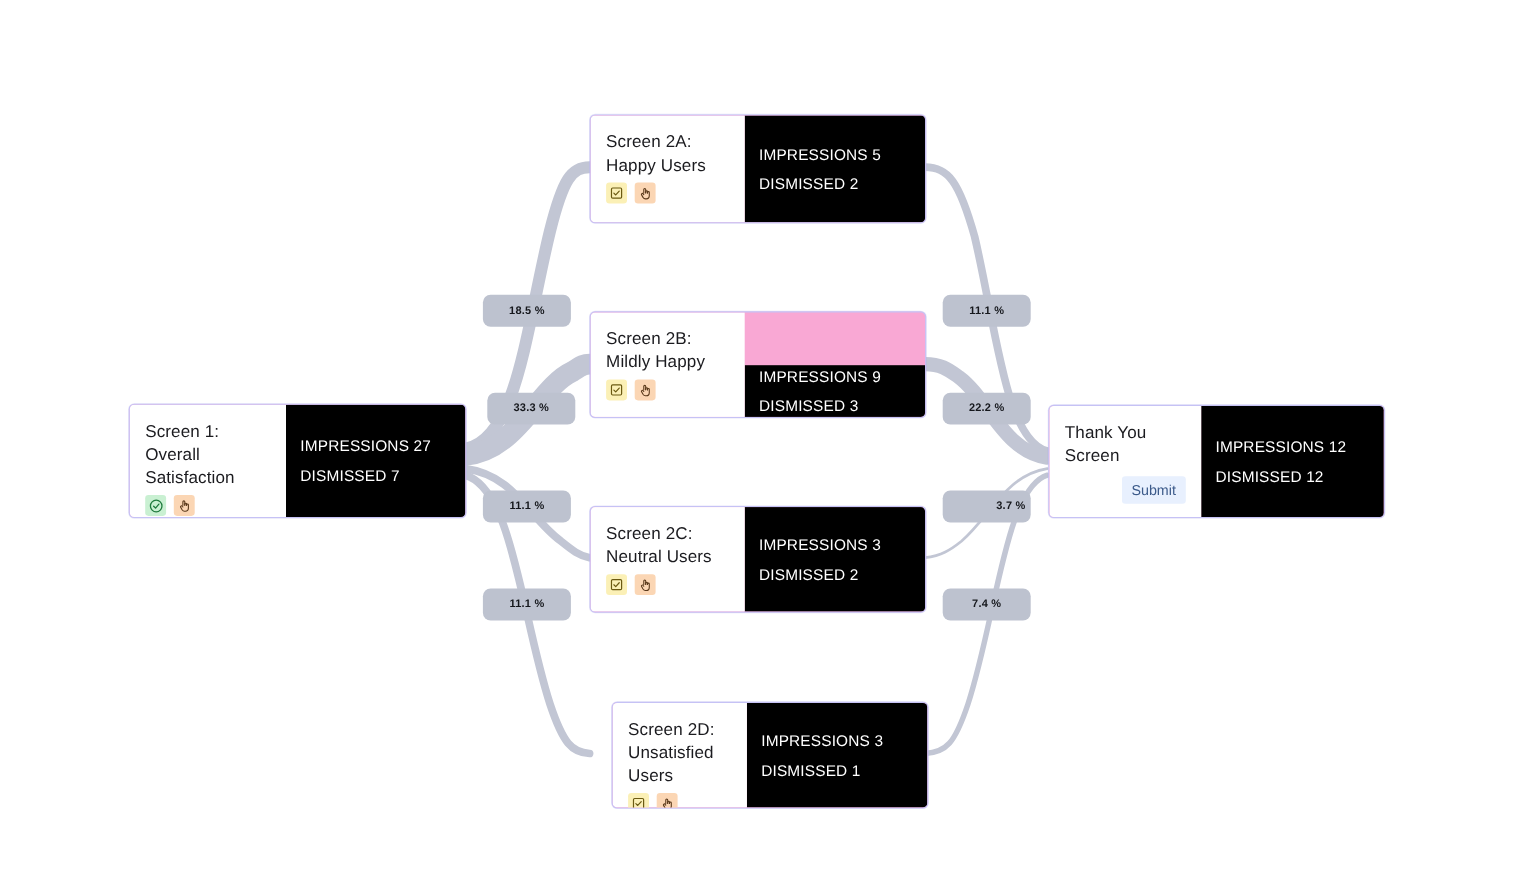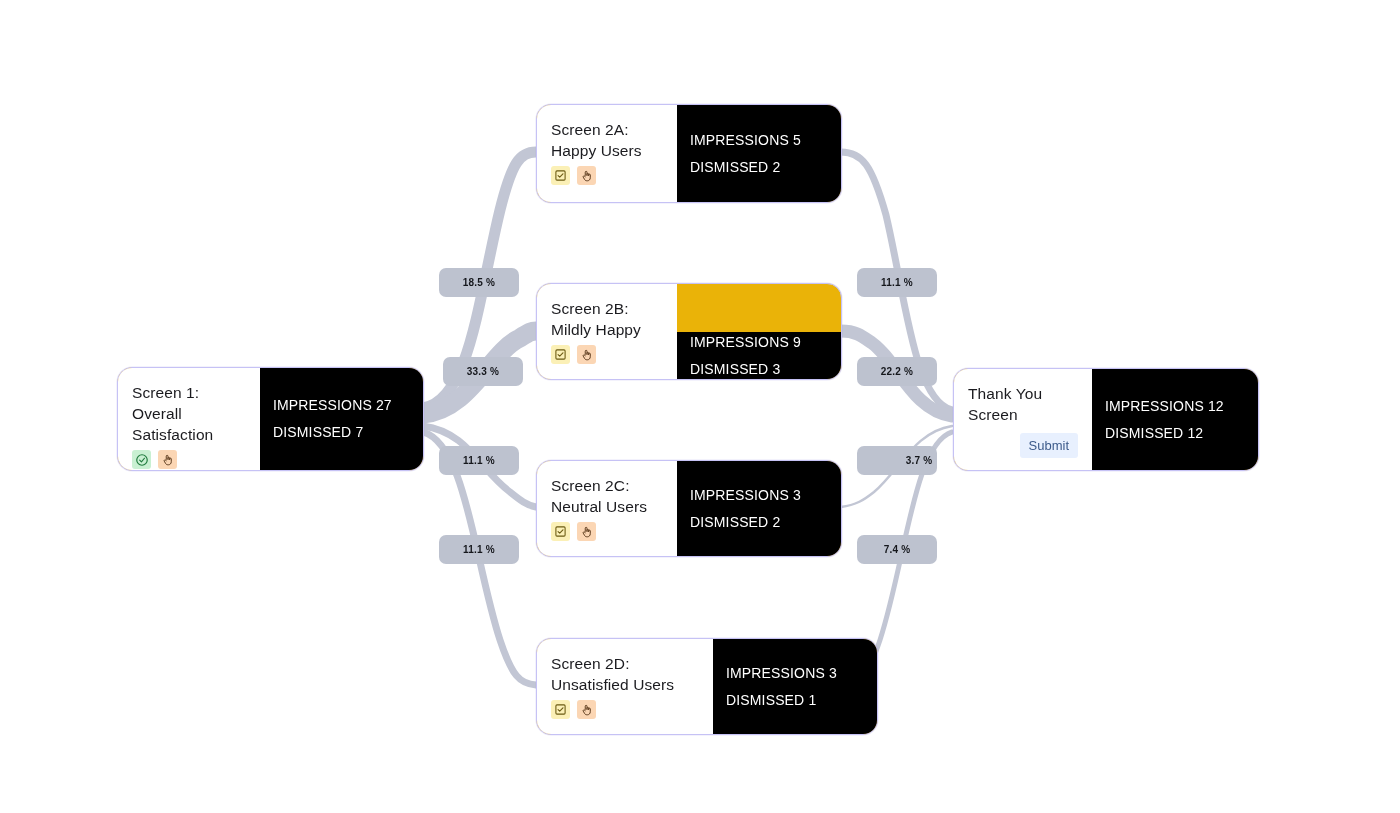--- a/index.html
+++ b/index.html
@@ -31,22 +31,22 @@
     height: 813px;
     pointer-events: none;
   }
 
   
   .node {
     position: absolute;
     display: flex;
     box-sizing: border-box;
     border: 1.5px solid #c6c2f5;
-    border-radius: 15px;
-    background: #eab308;
+    border-radius: 5px;
+    background: #f9a8d4;
     box-shadow: 0 0 0 0.5px rgba(160,155,230,.25);
     overflow: hidden;
     z-index: 5;
   }
   .node-left {
     flex: 1 1 auto;
     position: relative;
     padding: 14px 14px 10px 14px;
     display: flex;
     flex-direction: column;
@@ -249,21 +249,21 @@
           </svg>
         </span>
       </div>
     </div>
     <div class="node-right" style="width:138px;">
       <div>IMPRESSIONS 3</div>
       <div>DISMISSED 2</div>
     </div>
   </div>
 
-  <div class="node" style="left:536px; top:638px; width:342px; height:97px;">
+  <div class="node" style="left:556px; top:638px; width:288px; height:97px;">
     <div class="node-left">
       <div class="node-title">Screen 2D: Unsatisfied Users</div>
       <div class="node-icons">
         <span class="icon-chip chip-yellow">
           <svg width="13" height="13" viewBox="0 0 24 24" fill="none" stroke="#6b5a12" stroke-width="2" stroke-linecap="round" stroke-linejoin="round">
             <rect x="3.5" y="3.5" width="17" height="17" rx="2"></rect>
             <path d="M7.5 12.2 10.6 15.2 16.5 8.8"></path>
           </svg>
         </span>
         <span class="icon-chip chip-peach">

